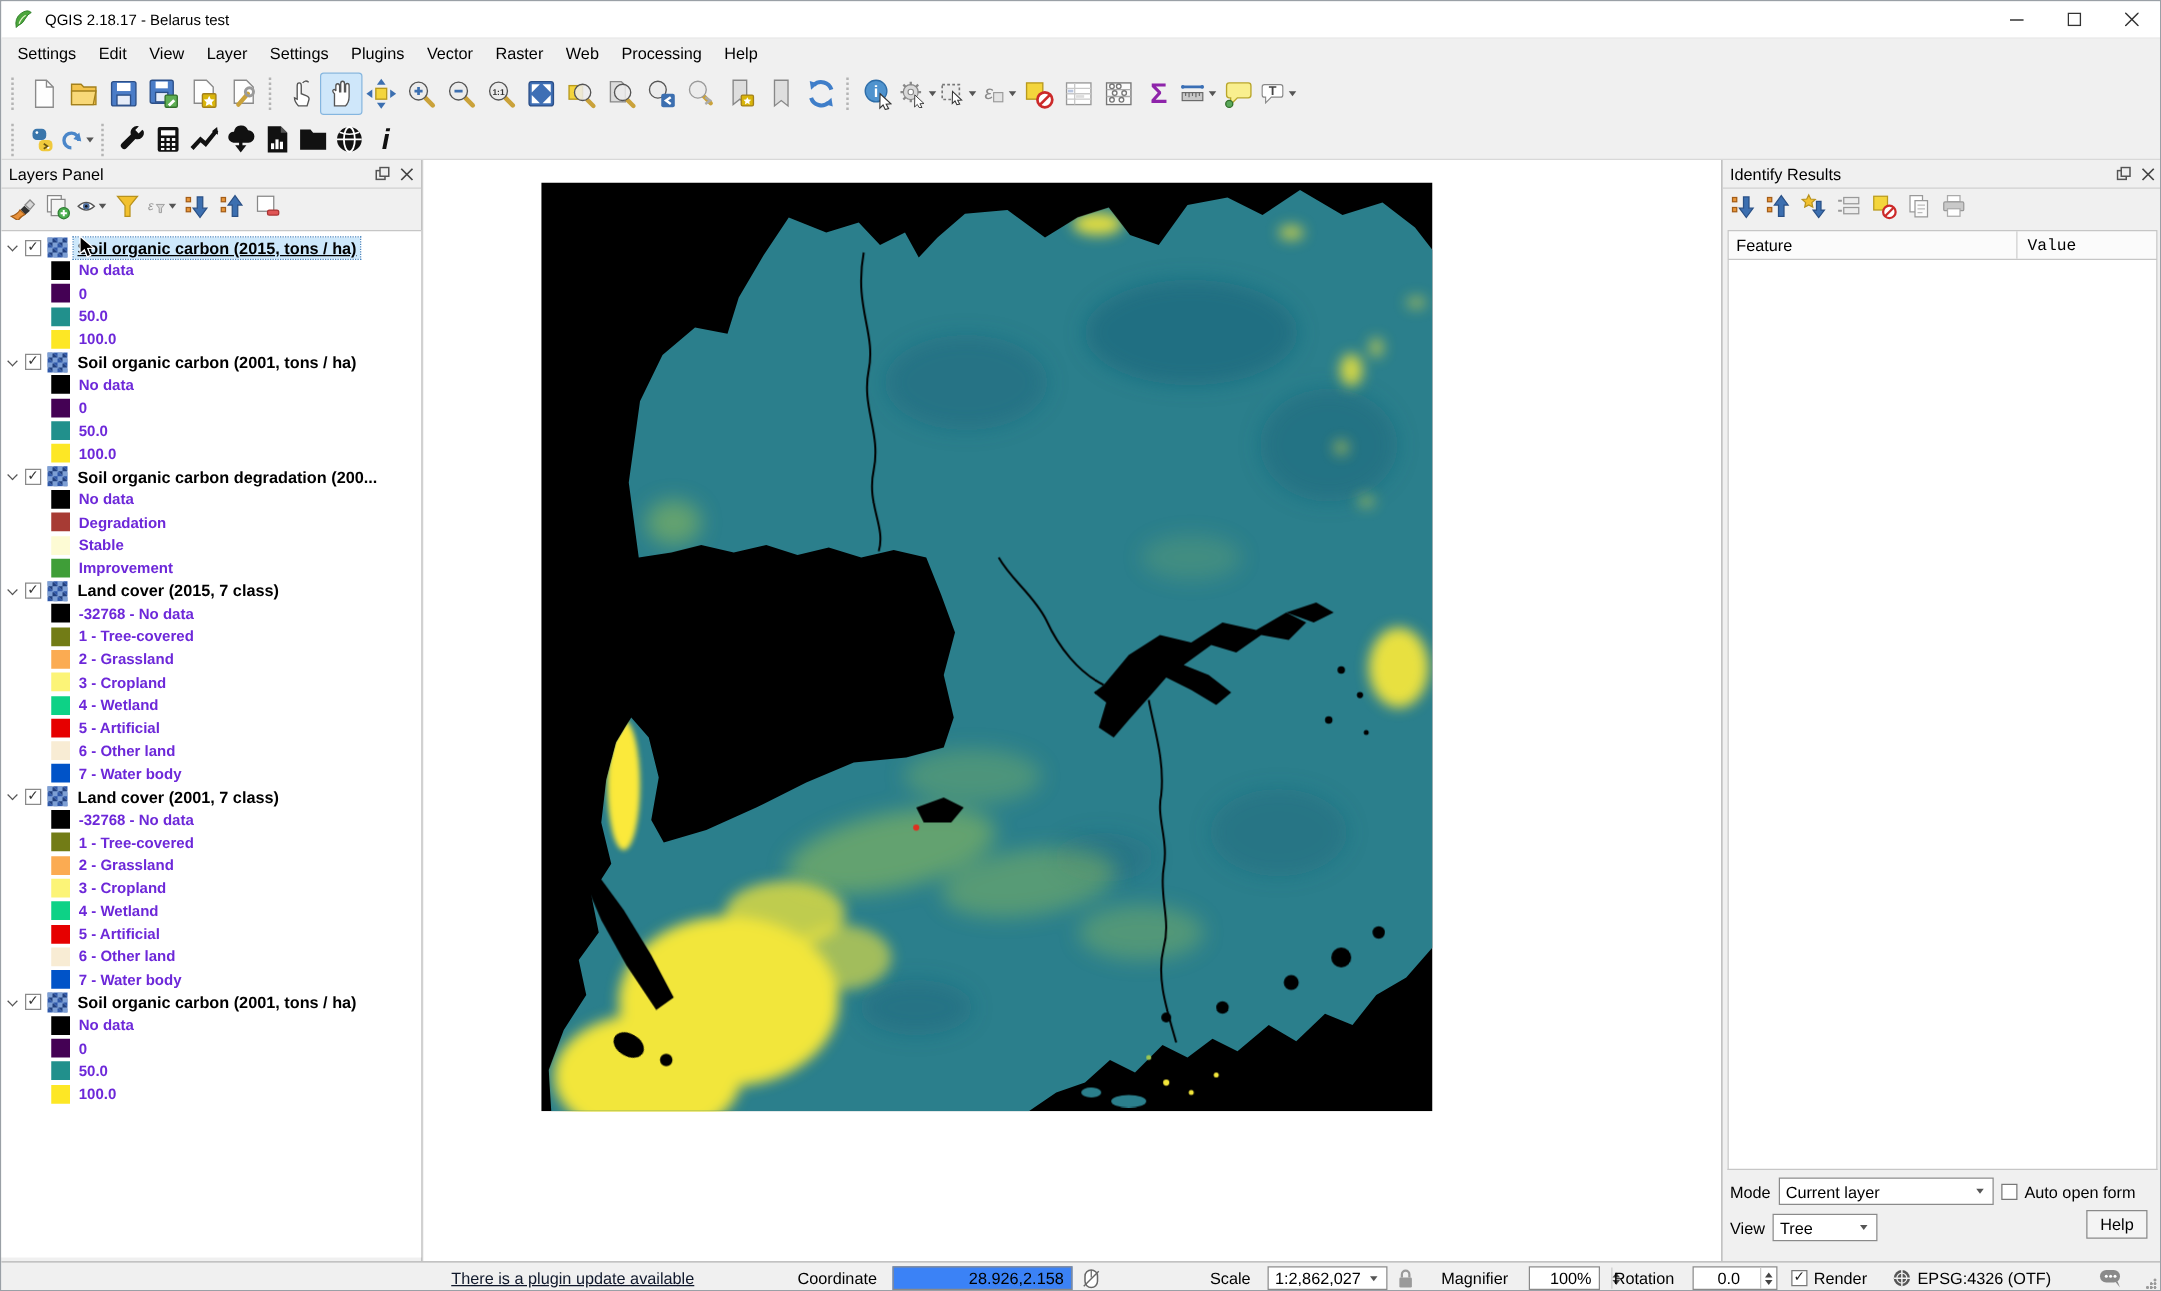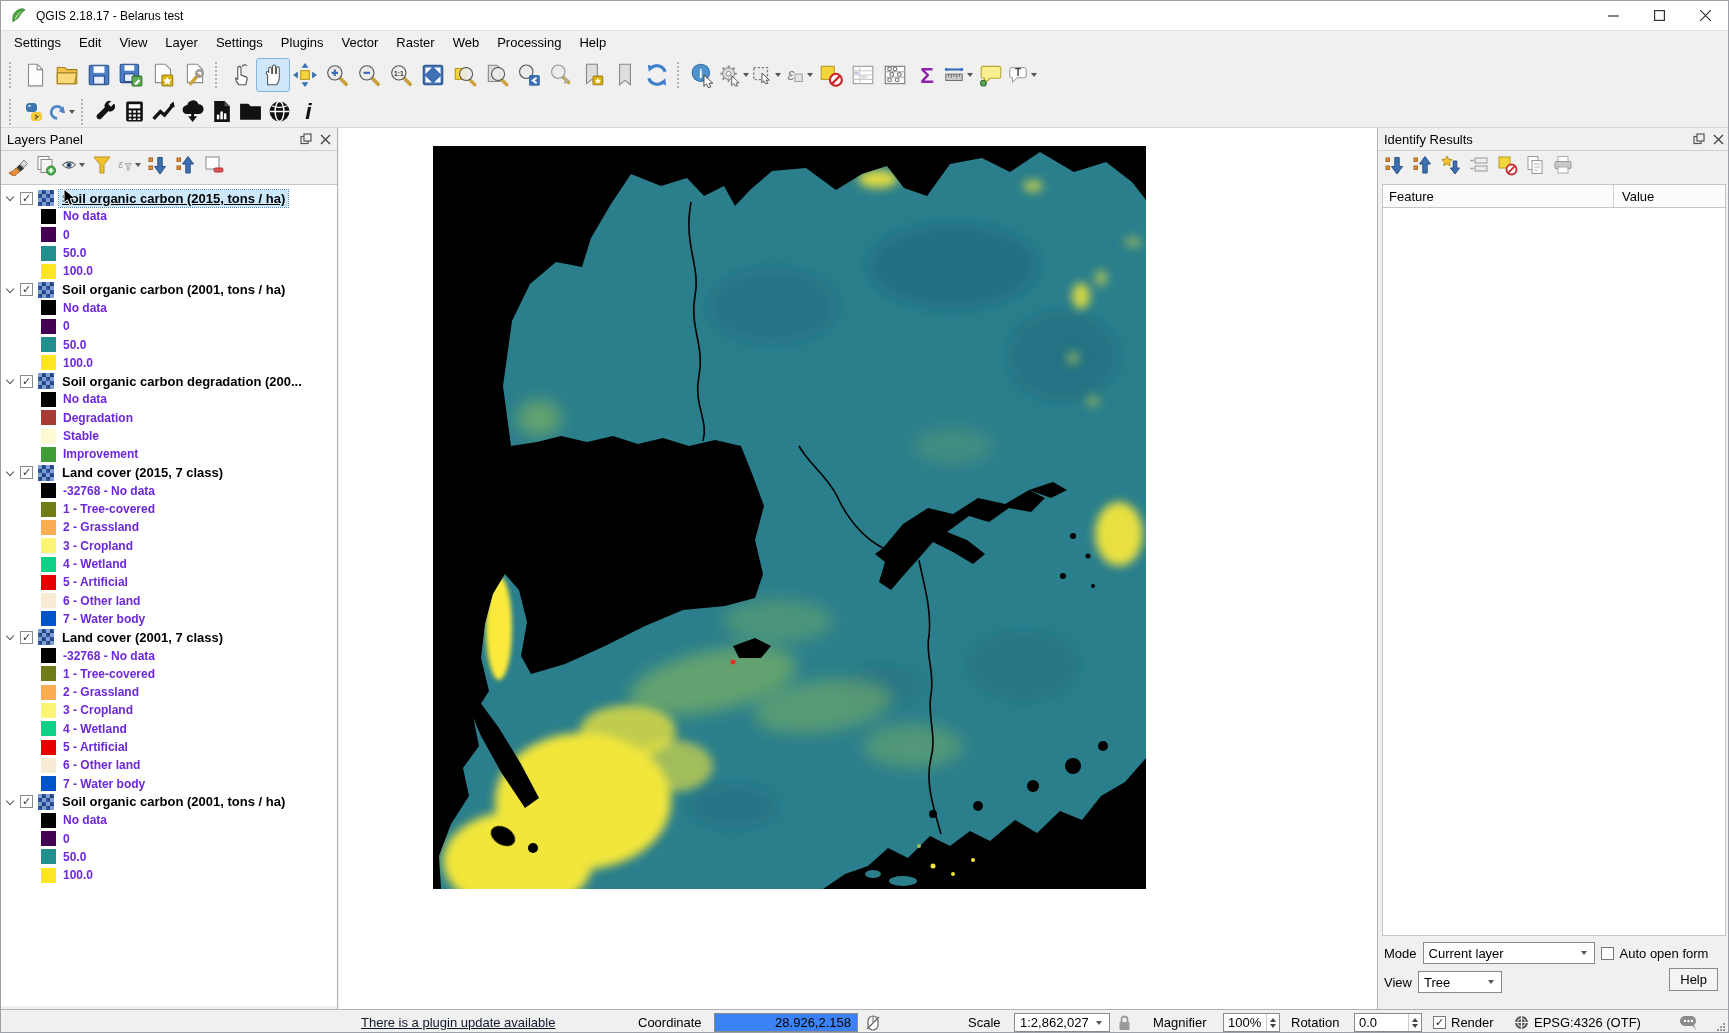--- a/index.html
+++ b/index.html
@@ -36,34 +36,34 @@
   .lname{font-size:13px;font-weight:bold;color:#000;white-space:nowrap;padding:1px 3px;}
   .lname.selname{background:#cde8fb;text-decoration:underline;outline:1px dotted #4a86c0;}
   .litem{display:flex;align-items:center;height:18.3px;padding-left:40px;}
   .sw{width:15px;height:15px;margin-right:7px;flex:none;}
   .ll{font-size:12px;color:#6d28d9;white-space:nowrap;font-weight:bold;}
   .map-canvas{position:absolute;left:338px;top:127px;width:1038px;height:881px;background:#fff;}
   .rasterbox{position:absolute;left:94px;top:18px;width:713px;height:743px;}
   .identify-panel{position:absolute;left:1376px;top:127px;width:353px;height:881px;background:#f0f0f0;border-left:1px solid #b2b2b2;}
   .colhead{position:absolute;left:4px;top:56px;right:4px;height:24px;background:#fbfbfb;border:1px solid #c6c6c6;display:flex;font-size:13px;color:#000;align-items:center;text-align:right;}
   .colhead .c1{width:231px;padding-left:6px;border-right:1px solid #d0d0d0;height:100%;display:flex;align-items:center;}
-  .colhead .c2{padding-left:8px;}
+  .colhead .c2{padding-left:8px;font-family:Liberation Mono, monospace;}
   .results{position:absolute;left:4px;top:80px;right:4px;height:728px;background:#fff;border:1px solid #c6c6c6;border-top:none;}
   .iprow{position:absolute;left:6px;display:flex;align-items:center;font-size:13px;color:#000;gap:6px;}
   .combo{border:1px solid #8a8a8a;background:#fff;height:22px;display:flex;align-items:center;padding:0 5px;font-size:13px;color:#000;}
   .combo .dd{margin-left:auto;}
   .qcb{width:13px;height:13px;border:1px solid #777;background:#fff;font-size:11px;line-height:11px;text-align:center;color:#222;}
   .helpbtn{position:absolute;border:1px solid #8a8a8a;background:#f4f4f4;font-size:13px;padding:3px 10px;color:#000;}
   
   .statusbar{position:absolute;left:0;top:1008px;width:100%;height:25px;background:#f0f0f0;border-top:1px solid #b2b2b2;font-size:13px;color:#000;}
   .sb{position:absolute;top:3px;height:19px;display:flex;align-items:center;}
   .link{color:#0f172a;text-decoration:underline;}
   .sbinput{border:1px solid #8a8a8a;background:#3b82f6;height:19px;display:flex;align-items:center;justify-content:flex-end;padding:0 6px;font-size:13px;}
   .spin{border:1px solid #8a8a8a;background:#fff;height:19px;display:flex;align-items:center;font-size:13px;}
-  .spin .val{padding:0 4px;flex:1;}
+  .spin .val{padding:0 16px;flex:1;text-align:right;}
   .arr{width:13px;height:100%;display:flex;flex-direction:column;align-items:center;justify-content:center;gap:2px;border-left:1px solid #ccc;}
   .tri-up{width:0;height:0;border-left:3px solid transparent;border-right:3px solid transparent;border-bottom:4px solid #444;}
   .tri-dn{width:0;height:0;border-left:3px solid transparent;border-right:3px solid transparent;border-top:4px solid #444;}
   .grip{position:absolute;right:2px;bottom:2px;width:10px;height:10px;background:
     radial-gradient(circle at 8px 2px,#9a9a9a 1px,transparent 1.4px),
     radial-gradient(circle at 5px 5px,#9a9a9a 1px,transparent 1.4px),
     radial-gradient(circle at 8px 5px,#9a9a9a 1px,transparent 1.4px),
     radial-gradient(circle at 2px 8px,#9a9a9a 1px,transparent 1.4px),
     radial-gradient(circle at 5px 8px,#9a9a9a 1px,transparent 1.4px),
     radial-gradient(circle at 8px 8px,#9a9a9a 1px,transparent 1.4px);}

